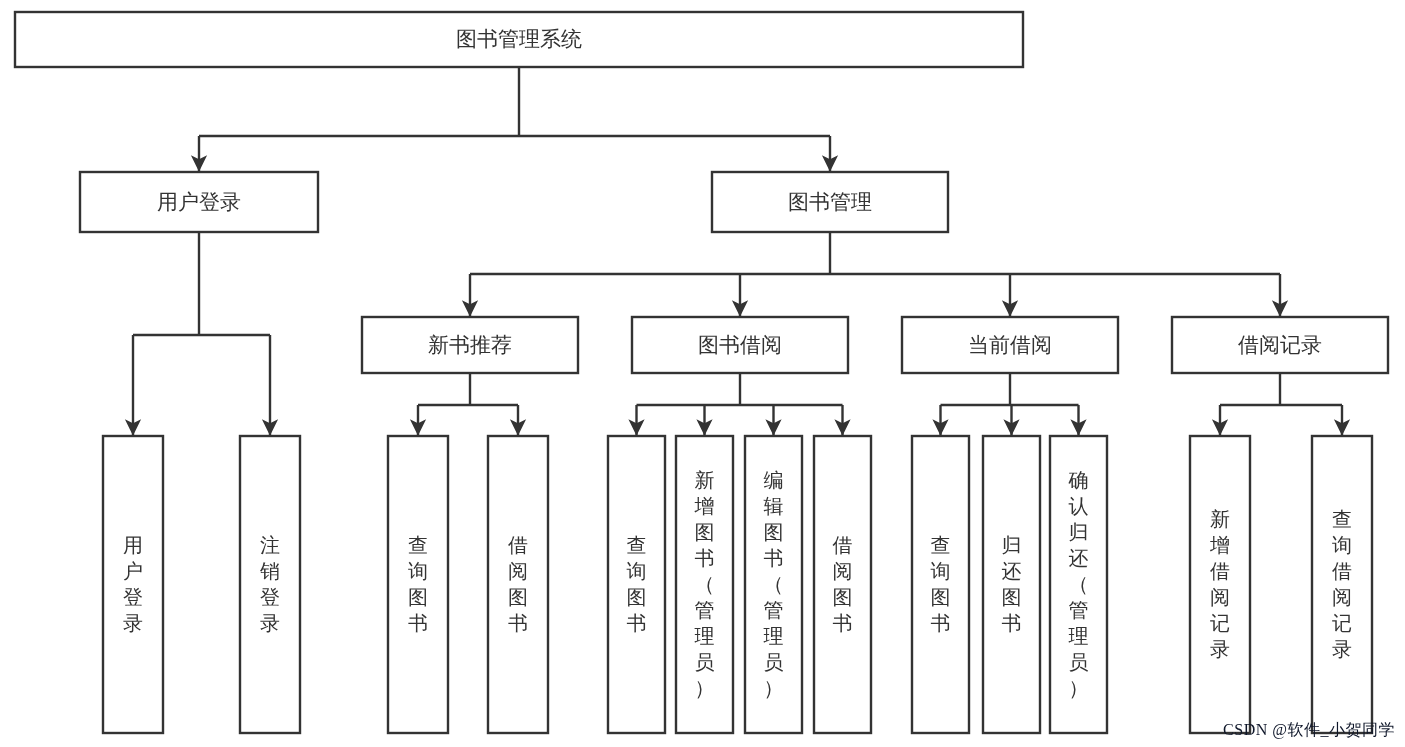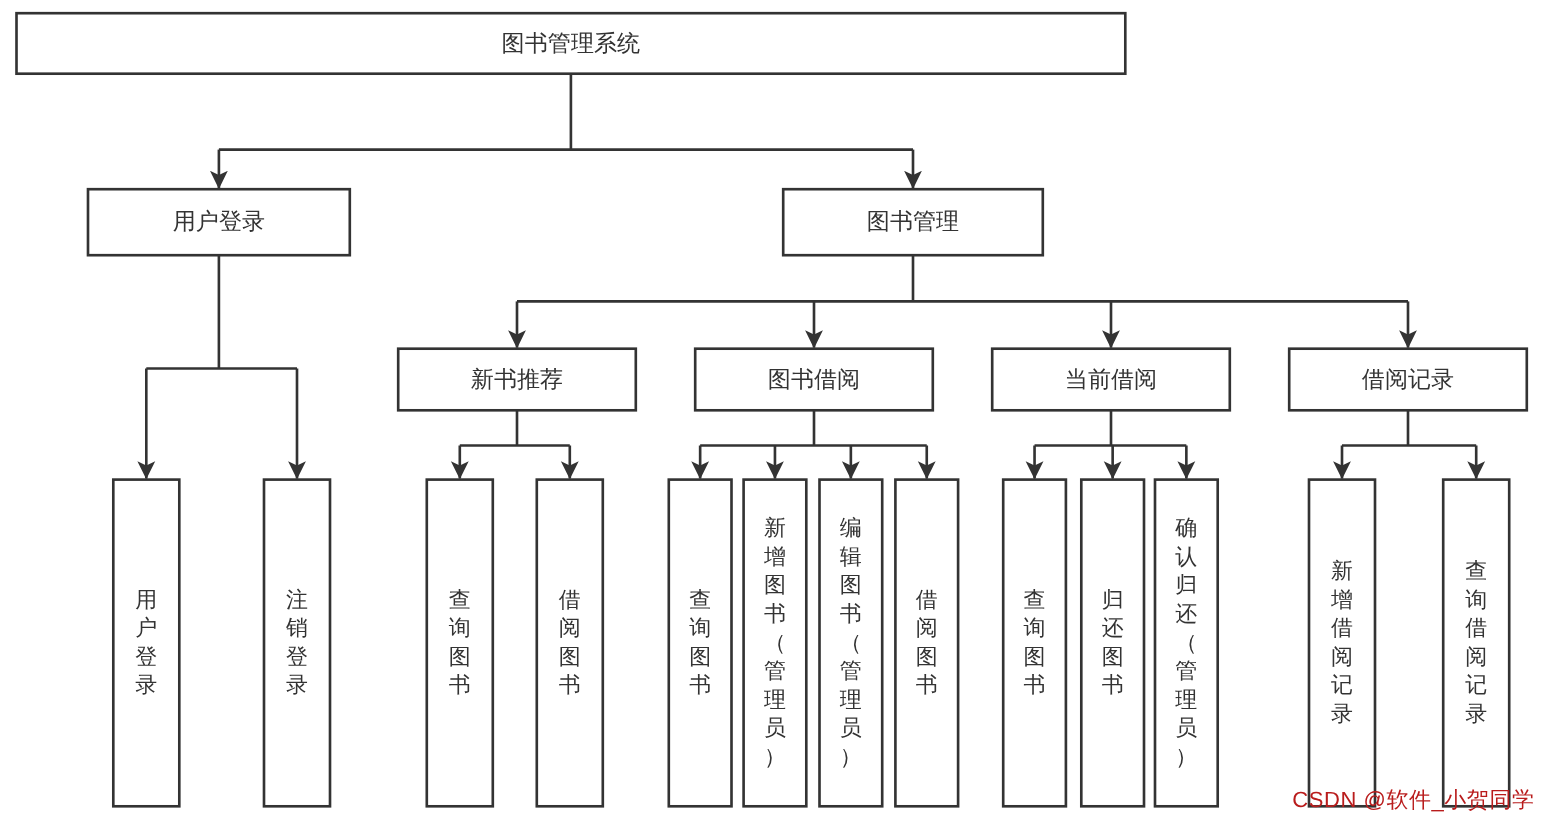--- a/index.html
+++ b/index.html
@@ -25,23 +25,23 @@
     stroke:#333333;
     stroke-width:2.4;
     fill:none;
     stroke-linecap:butt;
   }
   .arrow-head{ fill:#333333; }
   .watermark{
     position:absolute;
     right:10px;
     bottom:6px;
-    font-size:20px;
-    color:#b91c1c;
-    font-family:Liberation Sans, sans-serif;
+    font-size:16px;
+    color:#0f172a;
+    font-family:Liberation Serif, serif;
     letter-spacing:0.5px;
     white-space:nowrap;
     user-select:none;
   }
 </style>
 </head>
 <body>
 
 <svg id="canvas" viewBox="0 0 1405 747">
   <defs>

